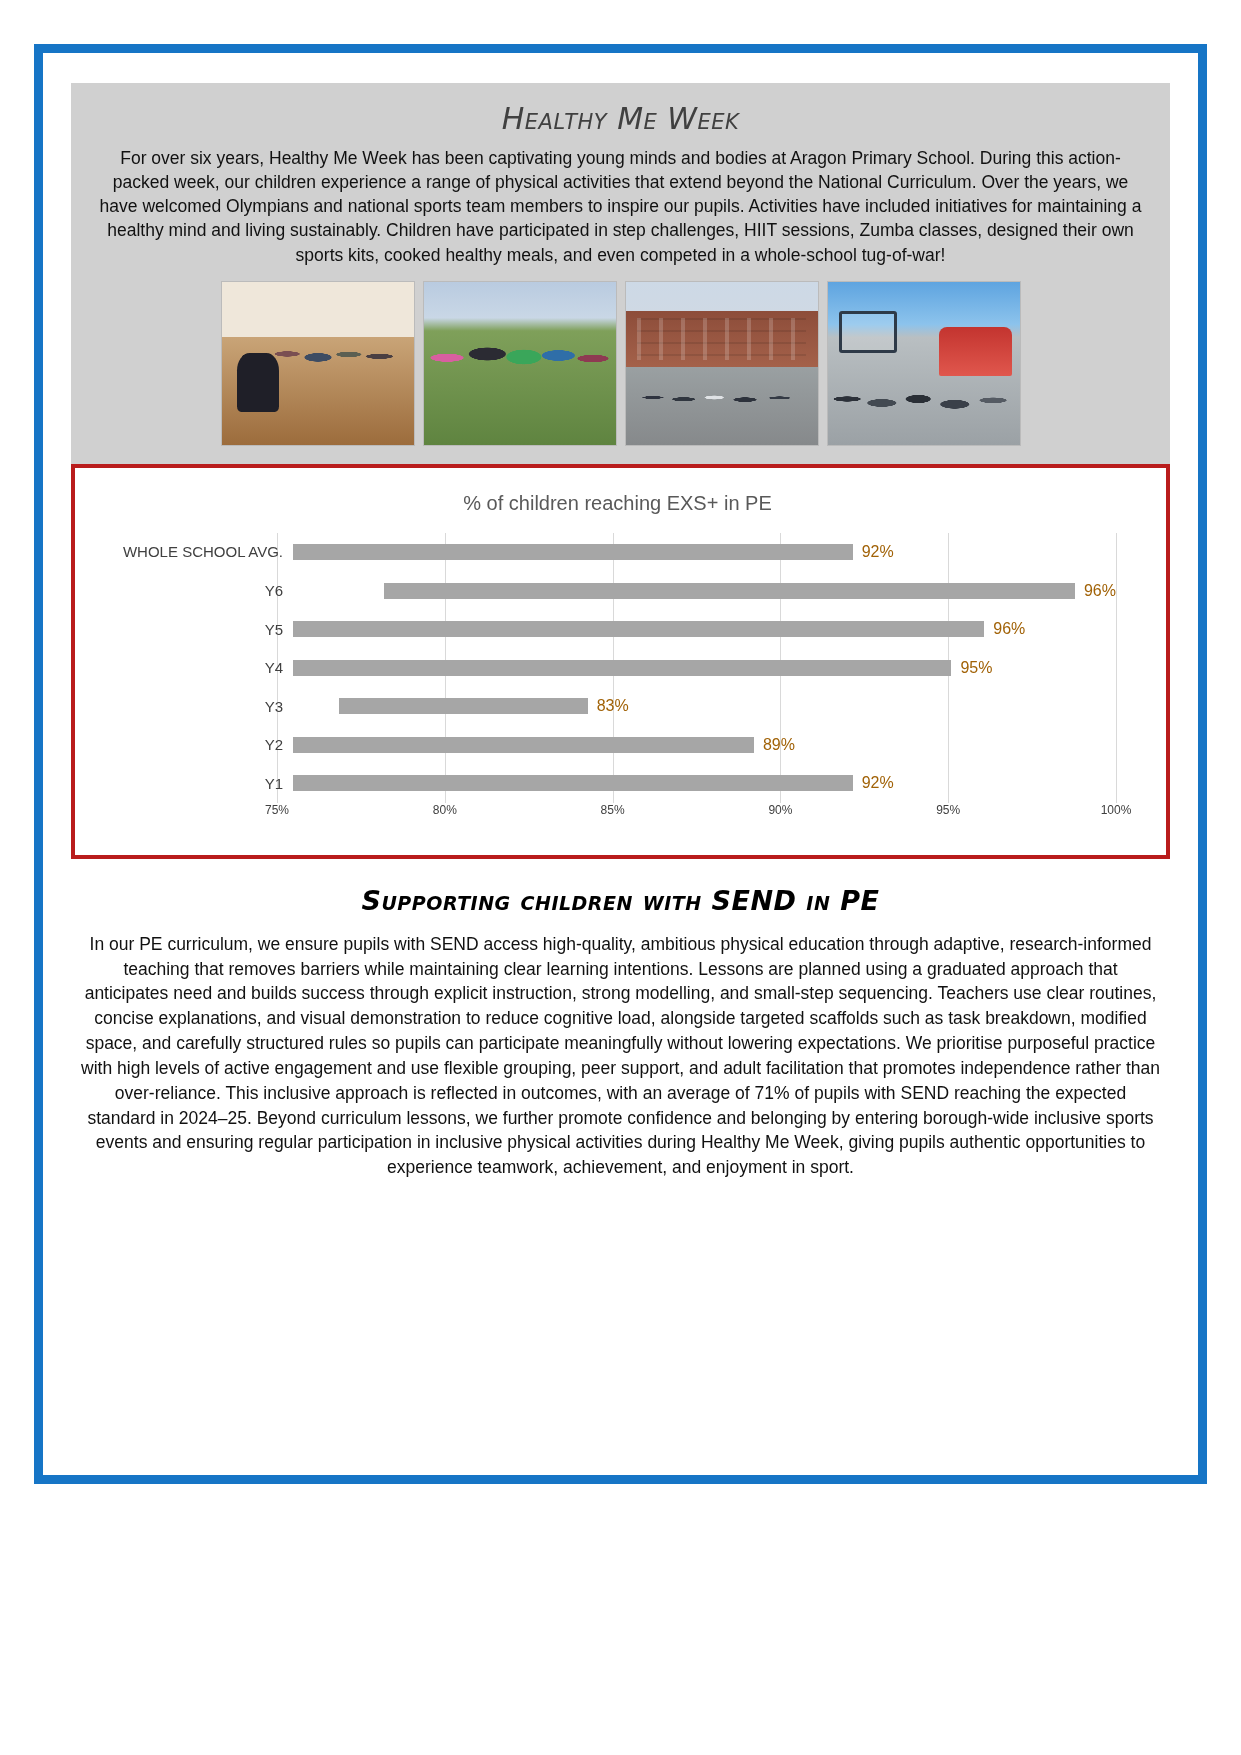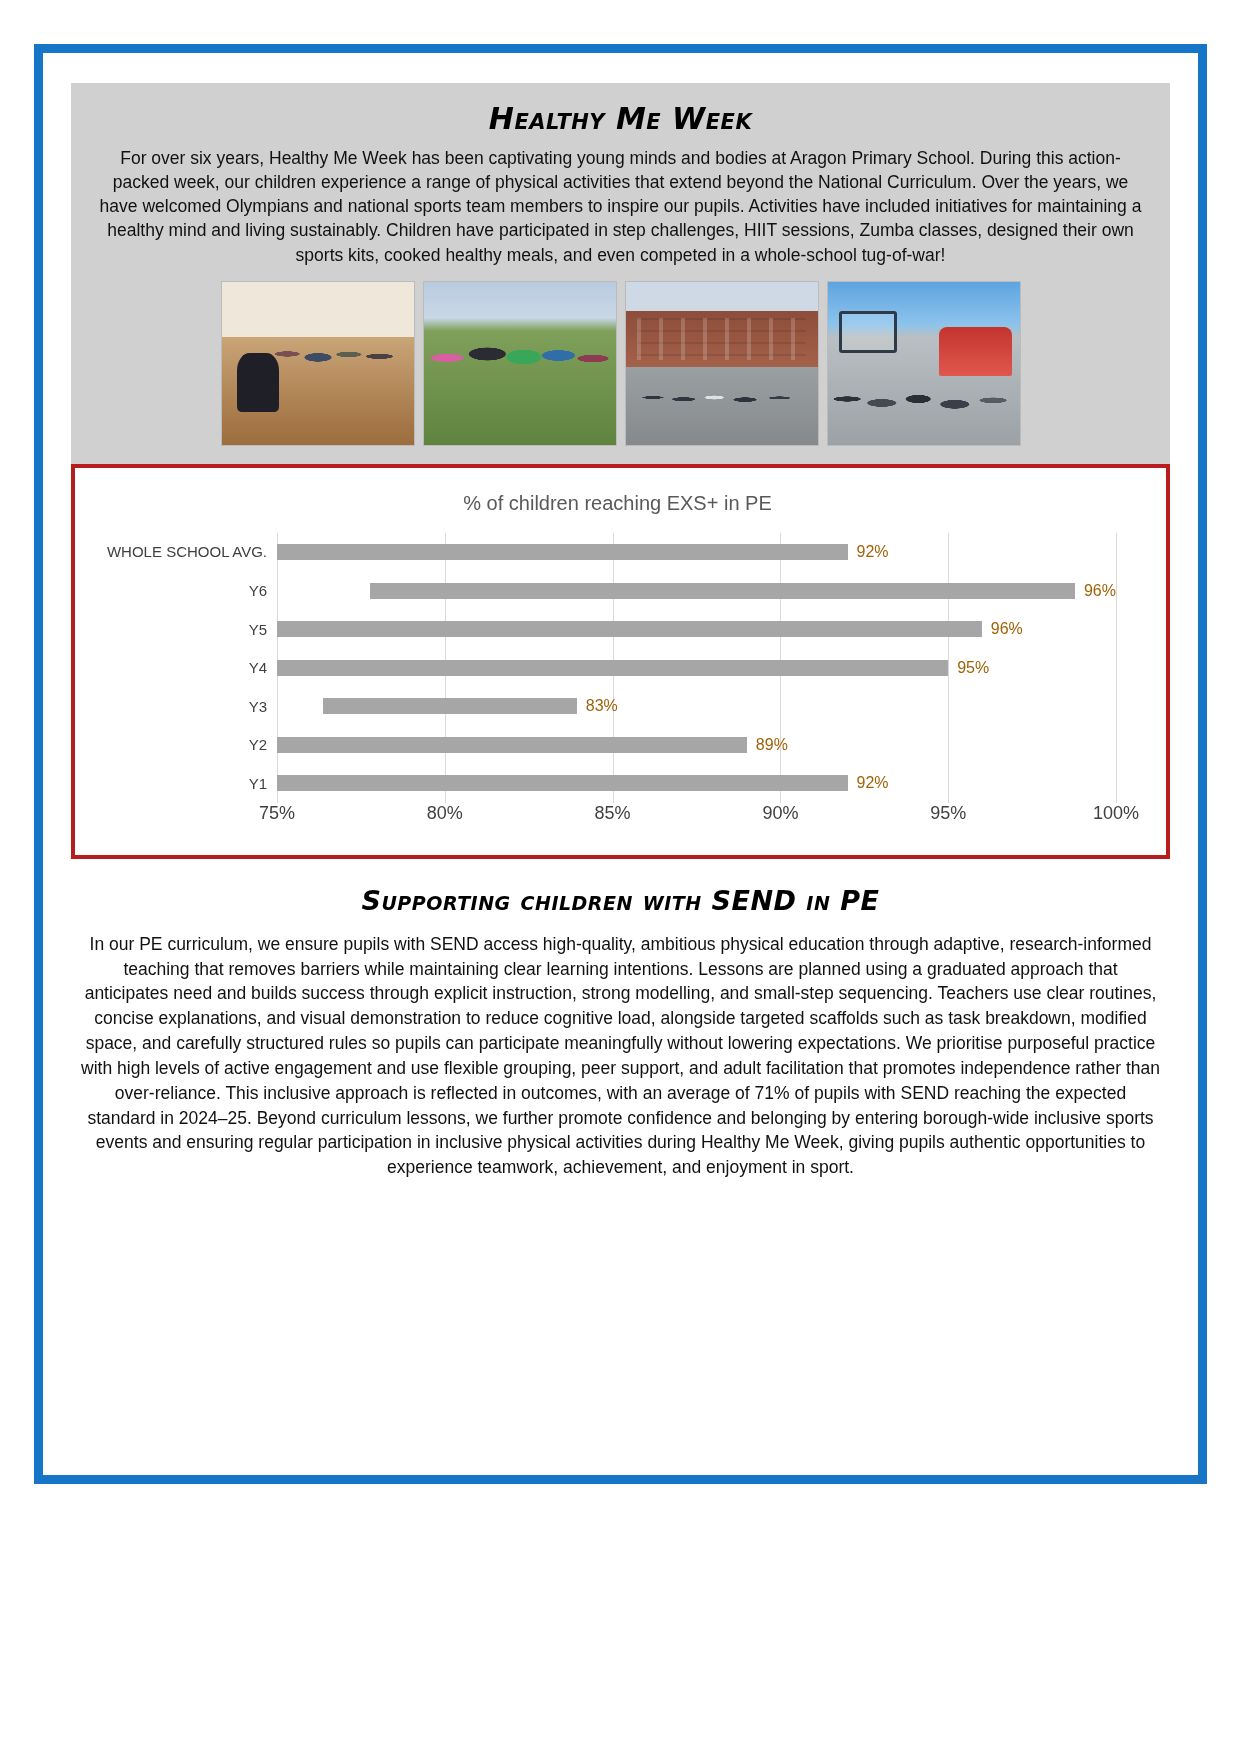--- a/index.html
+++ b/index.html
@@ -41,27 +41,27 @@
   
   .hmw-block {
     background: #d0d0d0;
     padding: 14px 24px 18px 24px;
     box-sizing: border-box;
   }
 
   .hmw-title {
     text-align: center;
     font-family: "DejaVu Sans", sans-serif;
-    font-weight: bold;
+    font-weight: normal;
     font-style: italic;
     font-size: 30px;
     letter-spacing: 0.5px;
     font-variant: small-caps;
     margin: 4px 0 10px 0;
-    color: #000000;
+    color: #404040;
   }
 
   .hmw-body {
     text-align: center;
     font-size: 17.5px;
     line-height: 1.38;
     color: #111;
     margin: 0 4px;
   }
 
@@ -232,21 +232,21 @@
     background: #d9d9d9;
   }
   .axis-left {
     position: absolute;
     left: 0; top: 0; bottom: 0;
     width: 1px;
     background: #b0b0b0;
   }
   .bar-row {
     position: absolute;
-    left: 0;
+    left: 16px;
     right: 0;
     height: 38px;
     display: flex;
     align-items: center;
   }
   .bar-label {
     position: absolute;
     right: calc(100% + 10px);
     white-space: nowrap;
     font-size: 15px;
@@ -265,21 +265,21 @@
   .x-axis {
     position: absolute;
     left: 186px;
     right: 28px;
     bottom: 22px;
     height: 20px;
   }
   .x-tick {
     position: absolute;
     transform: translateX(-50%);
-    font-size: 18px;
+    font-size: 12px;
     color: #404040;
   }
 
   
   .send-body {
     text-align: center;
     font-size: 17.5px;
     line-height: 1.42;
     color: #111;
     margin: 0 10px;

